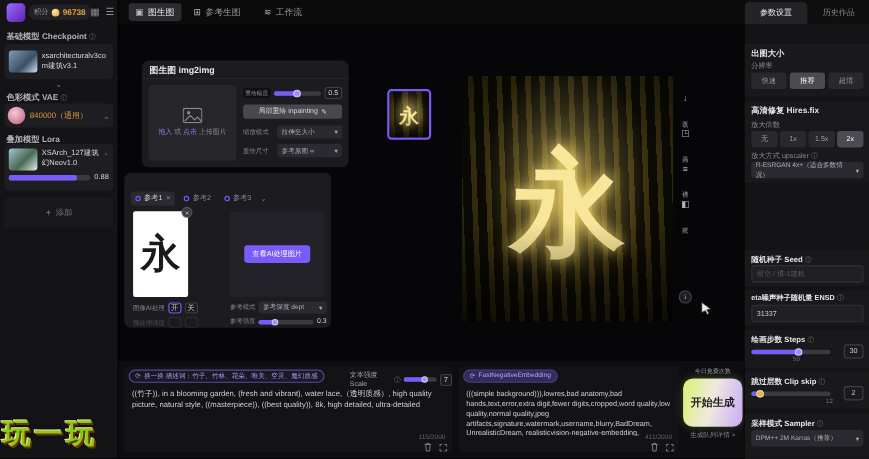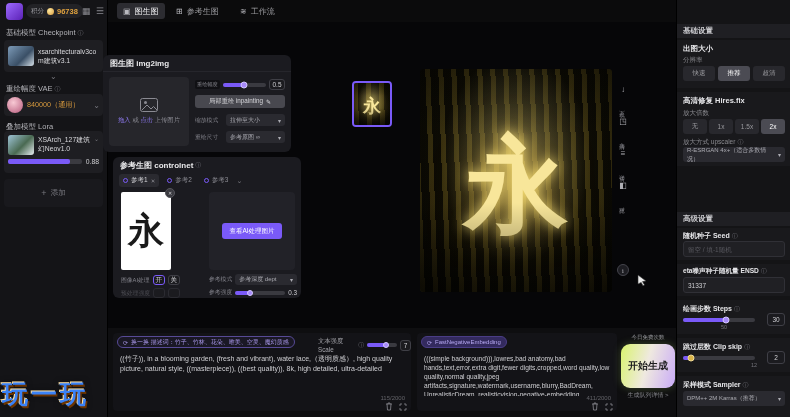--- a/index.html
+++ b/index.html
@@ -2,21 +2,21 @@
 <html><head>
 <meta charset="utf-8">
 <style>
   html,body{margin:0;padding:0;background:#000;}
   *{box-sizing:border-box;font-family:"Liberation Sans",sans-serif;}
   #app{position:relative;width:790px;height:417px;background:#060608;overflow:hidden;color:#ddd;}
   .abs{position:absolute;}
   .flex{display:flex;align-items:center;}
   
   #sidebar{left:0;top:0;width:108px;height:417px;background:#141417;border-right:1px solid #000;}
-  .side-label{color:#b3b3b8;font-size:7.5px;font-weight:normal;}
+  .side-label{color:#b3b3b8;font-size:7.5px;font-weight:bold;}
   .side-card{background:#1e1e22;border-radius:4px;position:absolute;left:4px;right:4px;}
   .thumb-sm{width:26px;height:20px;border-radius:3px;flex:none;}
   .name-txt{font-size:6.8px;color:#d8d8dc;line-height:9px;word-break:break-all;}
   .chev{color:#77777e;font-size:8px;}
   .info-ic{color:#6e6e76;font-size:6px;margin-left:2px;}
   
   .main-tab{height:16px;border-radius:3px;padding:0 6px;gap:4px;font-size:8px;color:#9a9a9f;}
   .main-tab.sel{background:#2c2c31;color:#f0f0f2;}
   .tab-ic{font-size:8px;color:#b9b9bf;}
   
@@ -52,21 +52,21 @@
   
   .pr-panel{position:absolute;background:#131317;border-radius:4px;}
   .chip{position:absolute;height:12px;border:1px solid #574a96;border-radius:6px;color:#a796e8;font-size:6px;display:flex;align-items:center;gap:3px;padding:0 5px;background:rgba(64,52,120,.15);}
   .chip.fill{background:#332a5e;border-color:#4a3d86;color:#b7a9f2;}
   .pr-text{position:absolute;background:transparent;border:none;resize:none;color:#cfcfd3;font-size:7px;line-height:10px;outline:none;}
   .cnt{position:absolute;font-size:6px;color:#626268;}
   
   .tool-item{position:absolute;left:614px;width:18px;text-align:center;color:#9a9aa0;}
   .tool-ic{font-size:8px;display:block;color:#aeaeb4;}
   .tool-txt{writing-mode:vertical-rl;font-size:5.5px;color:#84848a;letter-spacing:1px;margin-top:1px;}
-  #watermark{left:2px;top:377px;font-size:26px;font-weight:bold;letter-spacing:3px;color:#3b82f6;text-shadow:1.5px 1.5px 0 #6b3400,-1px -1px 0 #ffe1a0,0 0 6px rgba(0,0,0,.6);z-index:60;}
+  #watermark{left:2px;top:377px;font-size:26px;font-weight:bold;letter-spacing:3px;color:#84cc16;text-shadow:1.5px 1.5px 0 #6b3400,-1px -1px 0 #ffe1a0,0 0 6px rgba(0,0,0,.6);z-index:60;}
   .gen-btn{position:absolute;border-radius:9px;background:linear-gradient(105deg,#d9f36e 0%,#efe9df 48%,#c9abf7 100%);display:flex;align-items:center;justify-content:center;font-size:10px;font-weight:bold;color:#1d1d1f;box-shadow:0 0 8px rgba(190,240,120,.25);}
 </style>
 </head>
 <body>
 
 <div id="app">
 
   <div class="abs" style="left:108px;top:0;width:568px;height:22px;background:#0b0b0c;">
     <div class="abs flex main-tab sel" style="left:9px;top:3px;">
       <span class="tab-ic">▣</span>
@@ -96,21 +96,21 @@
       <span class="side-label">基础模型 Checkpoint</span>
       <span class="info-ic">ⓘ</span>
     </div>
     <div class="side-card flex" style="top:40px;height:32px;padding:4px;gap:4px;">
       <div class="thumb-sm" style="background:linear-gradient(135deg,#7d9bb8,#3a4f66 60%,#d8e2ea);"></div>
       <div class="name-txt">xsarchitecturalv3com建筑v3.1</div>
     </div>
     <div class="abs chev" style="left:50px;top:72px;">⌄</div>
 
     <div class="abs flex" style="left:6px;top:84px;">
-      <span class="side-label">重绘幅度 VAE</span>
+      <span class="side-label">色彩模式 VAE</span>
       <span class="info-ic">ⓘ</span>
     </div>
     <div class="side-card flex" style="top:94px;height:22px;padding:3px;gap:4px;">
       <div style="width:16px;height:16px;border-radius:50%;background:radial-gradient(circle at 40% 35%,#f8c9d4,#b65a7c);flex:none;"></div>
       <div style="font-size:7.2px;color:#d89a3d;flex:1;">840000（通用）</div>
       <span class="chev">⌄</span>
     </div>
 
     <div class="abs flex" style="left:6px;top:122px;">
       <span class="side-label">叠加模型 Lora</span>
@@ -127,21 +127,21 @@
         </div>
         <span style="font-size:6.8px;color:#cfcfd3;">0.88</span>
       </div>
     </div>
     <div class="side-card flex" style="top:179px;height:28px;justify-content:center;background:#19191d;gap:4px;">
       <span style="color:#77777e;font-size:9px;">+</span>
       <span style="color:#77777e;font-size:7.5px;">添加</span>
     </div>
   </div>
 
-  <div class="panel" style="left:103px;top:55px;width:188px;height:97px;">
+  <div class="panel" style="left:129px;top:55px;width:188px;height:97px;">
     <div class="flex" style="height:17px;padding:0 7px;border-bottom:1px solid #26262c;">
       <span class="panel-title">图生图 img2img</span>
     </div>
     <div class="abs" style="left:6px;top:22px;width:80px;height:69px;background:#26262b;border-radius:4px;display:flex;flex-direction:column;align-items:center;justify-content:center;gap:4px;">
       <svg width="18" height="14" viewBox="0 0 18 14">
           <rect x="0.5" y="0.5" width="17" height="13" rx="2" fill="none" stroke="#8a8a92"></rect>
           <circle cx="5.5" cy="4.5" r="1.5" fill="#8a8a92"></circle>
           <path d="M2 12 L7 7 L11 11 L13.5 8.5 L17 12" stroke="#8a8a92" fill="none"></path>
         </svg>
       <div style="font-size:6.3px;color:#8a8a92;text-align:center;">
@@ -173,24 +173,20 @@
     <div class="abs flex" style="left:92px;top:76px;width:90px;gap:3px;">
       <span class="mini-lbl" style="flex:none;width:28px;">重绘尺寸</span>
       <div class="dd" style="flex:1;height:12px;">
         <span>参考原图 ∞</span>
         <span>▾</span>
       </div>
     </div>
   </div>
 
   <div class="panel" style="left:113px;top:157px;width:188px;height:141px;">
-    <div class="flex" style="height:16px;padding:0 7px;">
-      <span class="panel-title">参考生图 controlnet</span>
-      <span class="info-ic">ⓘ</span>
-    </div>
     <div class="abs flex" style="left:6px;top:17px;gap:4px;">
       <div class="flex cn-tab sel">
         <span class="cn-dot"></span>
         <span>参考1</span>
         <span style="font-size:5.5px;color:#8d8d94;">✕</span>
       </div>
       <div class="flex cn-tab">
         <span class="cn-dot"></span>
         <span>参考2</span>
       </div>
@@ -320,22 +316,29 @@
     </div>
   </div>
 
   <div class="abs" style="left:621px;top:334px;width:54px;height:80px;">
     <div style="font-size:5.5px;color:#9a9aa0;text-align:center;">今日免费次数</div>
     <div class="gen-btn" style="left:0;top:10px;width:54px;height:44px;">开始生成</div>
     <div class="abs" style="left:-4px;top:57px;width:62px;font-size:6px;color:#84848a;text-align:center;">生成队列详情 &gt;</div>
   </div>
 
   <div class="abs" id="params">
-
-    <div class="band" style="top:24px;">基础设置</div>
+    <div class="abs" style="left:0;top:0;width:114px;height:22px;background:#0f0f10;">
+      <div class="abs flex" style="left:0;top:2px;width:57px;height:20px;background:#242428;border-radius:4px 4px 0 0;justify-content:center;">
+        <span style="font-size:7.3px;color:#ededf0;">参数设置</span>
+      </div>
+      <div class="abs flex" style="left:57px;top:2px;width:57px;height:20px;justify-content:center;">
+        <span style="font-size:7.3px;color:#85858b;">历史作品</span>
+      </div>
+    </div>
+
 
     <div class="p-card" style="top:92px;height:74px;">
       <span class="abs p-title" style="left:6px;top:4px;">高清修复 Hires.fix</span>
       <span class="abs p-sub" style="left:6px;top:17px;">放大倍数</span>
       <div class="abs flex" style="left:6px;top:27px;gap:2px;">
         <div class="opt" style="width:24px;">无</div>
         <div class="opt" style="width:24px;">1x</div>
         <div class="opt" style="width:24px;">1.5x</div>
         <div class="opt sel" style="width:24px;">2x</div>
       </div>
@@ -353,21 +356,20 @@
       <span class="abs p-title" style="left:6px;top:4px;">出图大小</span>
       <span class="abs p-sub" style="left:6px;top:16px;">分辨率</span>
       <div class="abs flex" style="left:6px;top:26px;gap:3px;">
         <div class="opt" style="width:32px;">快速</div>
         <div class="opt sel" style="width:32px;">推荐</div>
         <div class="opt" style="width:32px;">超清</div>
       </div>
     </div>
 
 
-    <div class="band" style="top:212px;">高级设置</div>
 
     <div class="p-card" style="top:228px;height:32px;">
       <div class="abs flex" style="left:6px;top:3px;">
         <span class="p-title" style="font-size:7px;">随机种子 Seed</span>
         <span class="info-ic">ⓘ</span>
       </div>
       <input class="p-input" style="top: 13px;" placeholder="留空 / 填-1随机">
     </div>
 
     <div class="p-card" style="top:264px;height:32px;">

